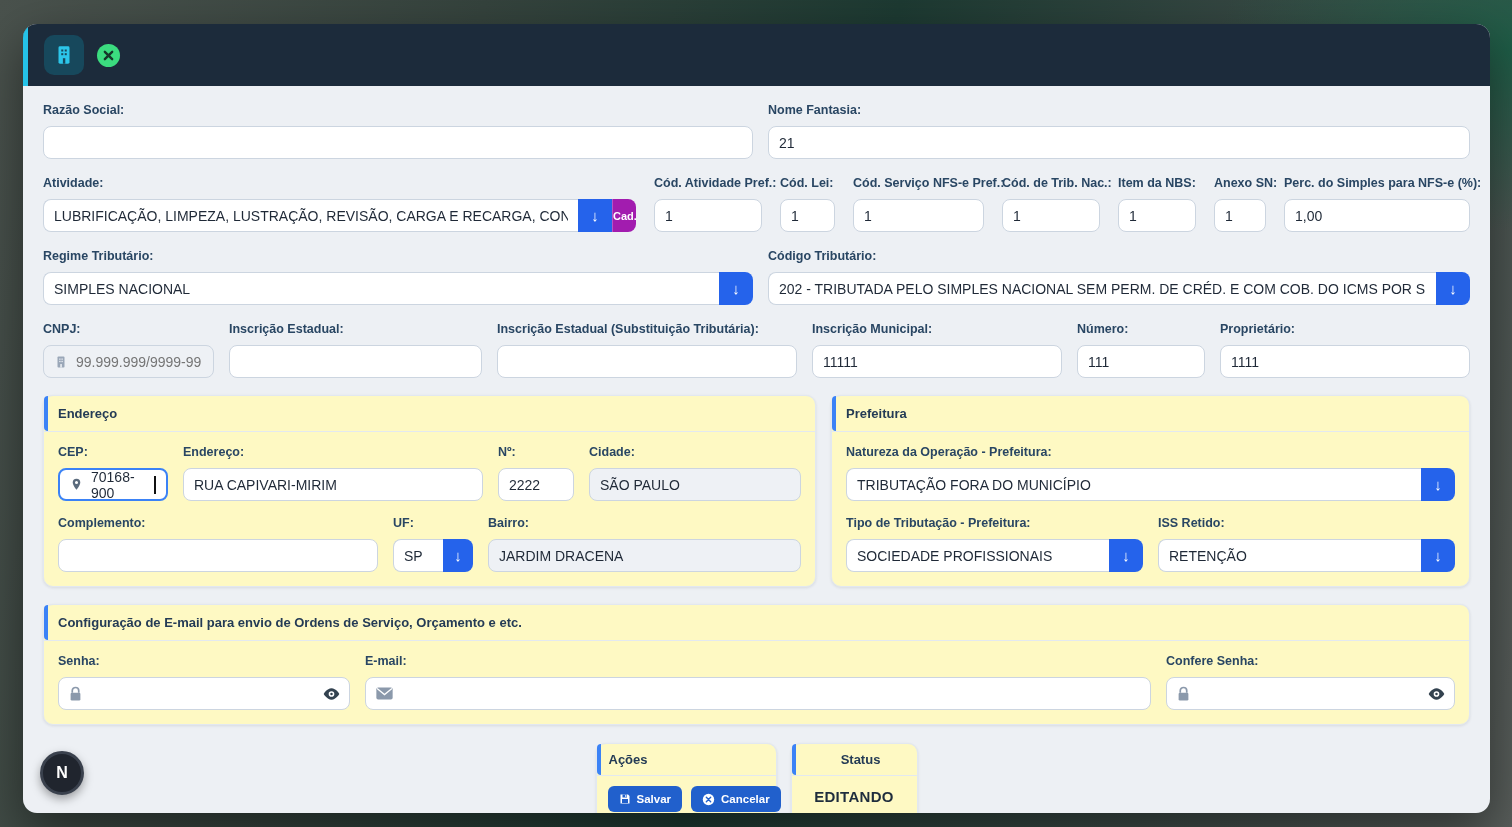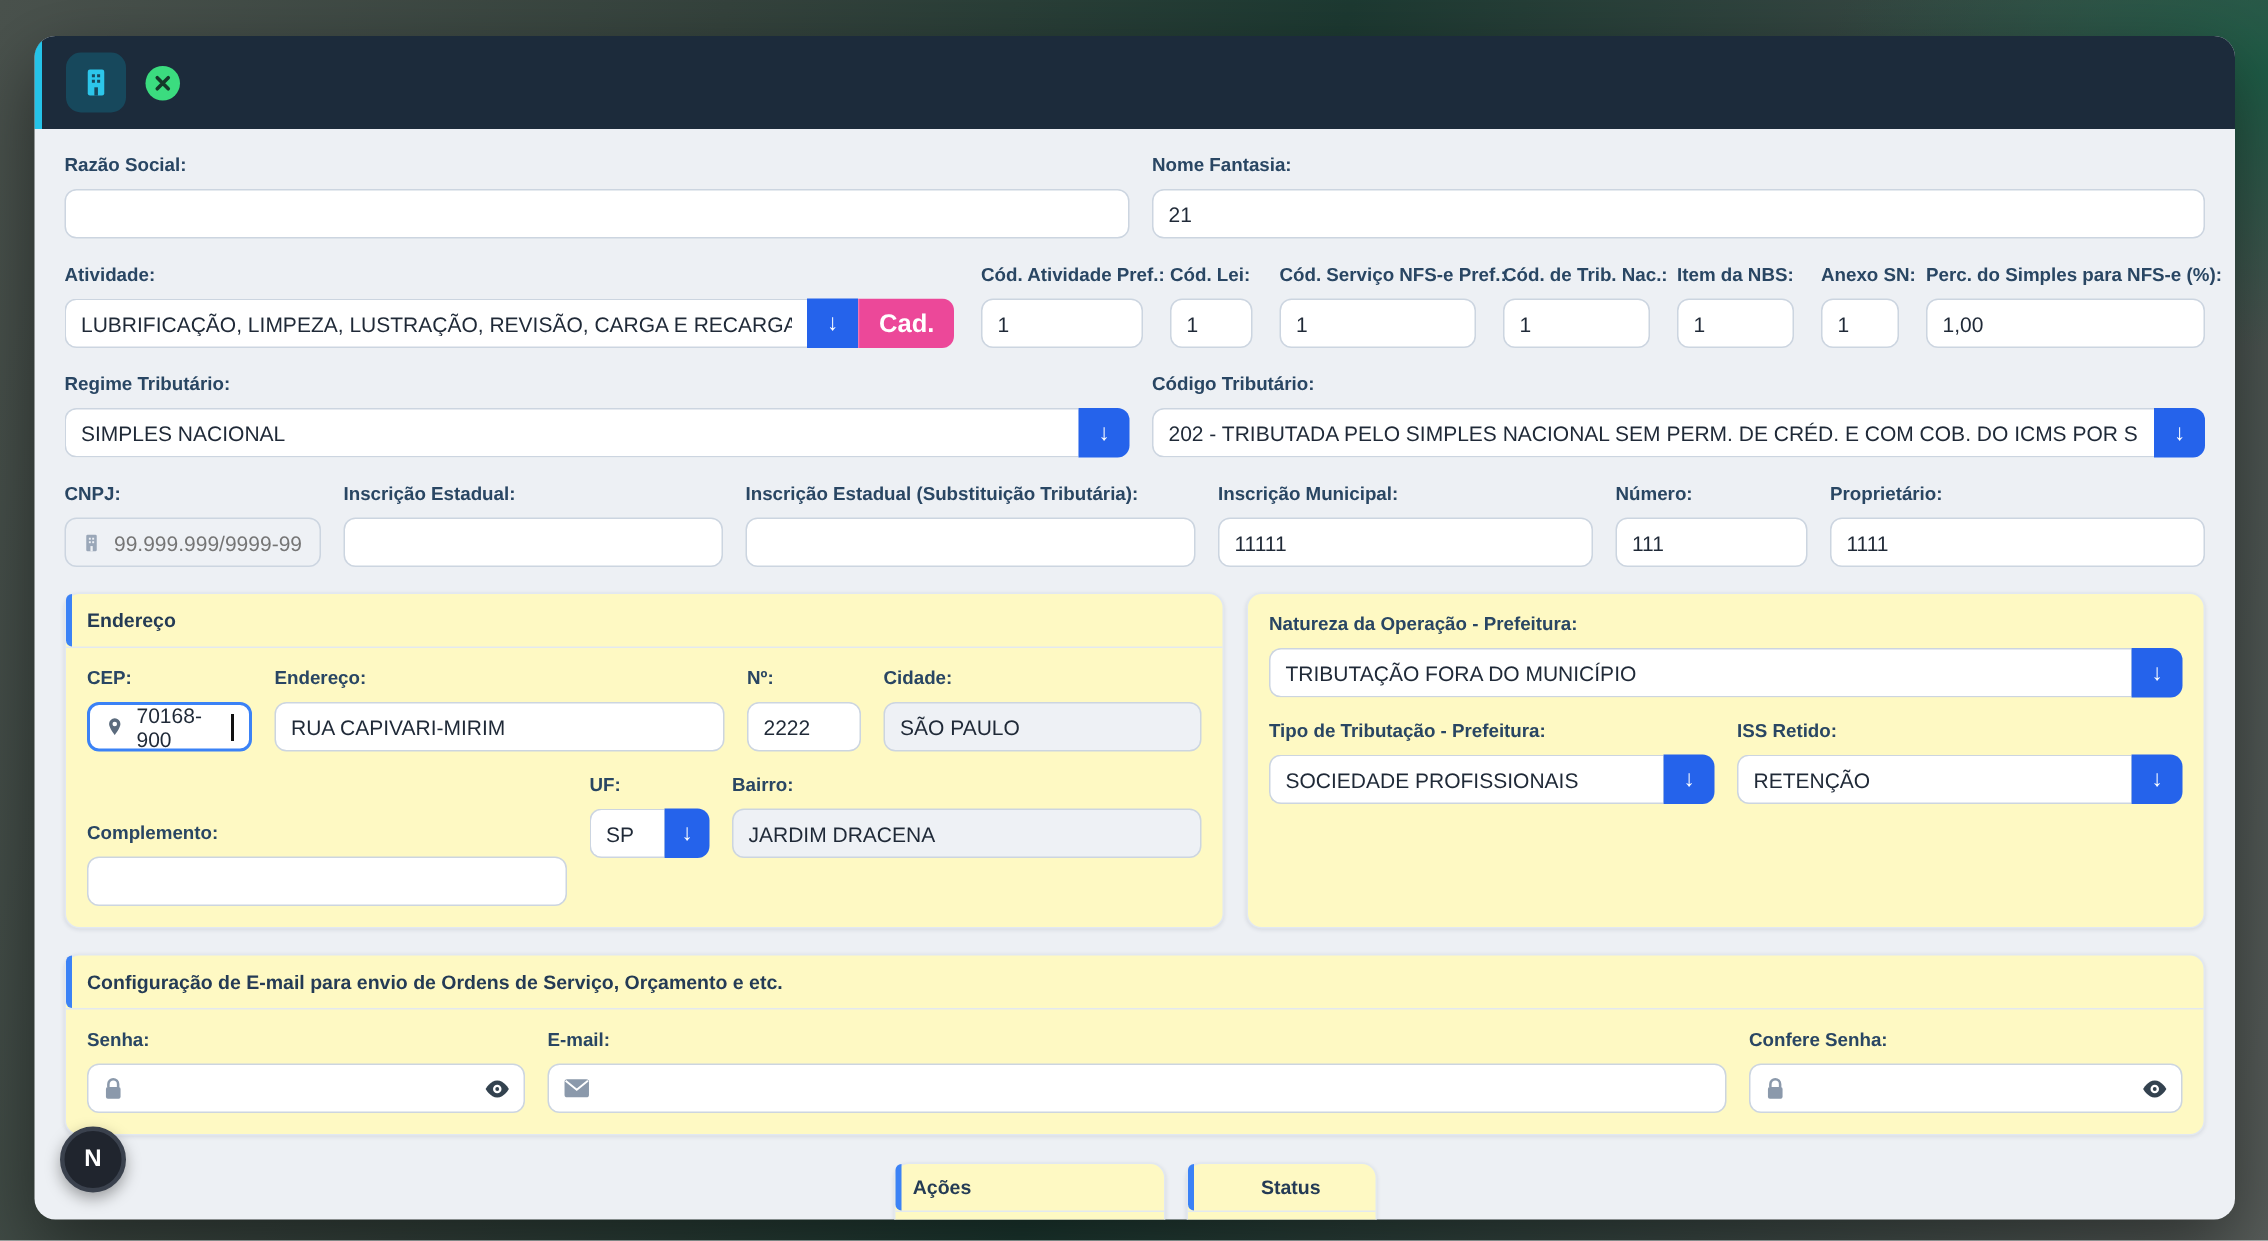--- a/index.html
+++ b/index.html
@@ -66,31 +66,31 @@
     border-radius:8px 0 0 8px; display:flex; align-items:center; padding:0 10px;
     font-size:14px; color:#1f2937; white-space:nowrap; overflow:hidden; min-width:0;
   }
   .dd-btn {
     width:34px; background:#2563eb; border:none; border-radius:0 8px 8px 0;
     color:#fff; font-size:15px; font-weight:bold; cursor:pointer;
     display:flex; align-items:center; justify-content:center;
   }
   .dd-btn.mid { border-radius:0; }
   .cad-btn {
-    width:64px; background:#ec4899; border:none; border-left:1px solid rgba(255,255,255,.25);
-    border-radius:0 8px 8px 0; color:#fff; font-size:17px; font-weight:bold; cursor:pointer;
+    width:24px; background:#a21caf; border:none; border-left:1px solid rgba(255,255,255,.25);
+    border-radius:0 8px 8px 0; color:#fff; font-size:11px; font-weight:bold; cursor:pointer;
   }
 
   
   .w710{flex:0 0 710px;} .fx1{flex:1;}
   .w593{flex:0 0 593px;} .w108{flex:0 0 108px;} .w55{flex:0 0 55px;} .w131{flex:0 0 131px;}
   .w98{flex:0 0 98px;} .w78{flex:0 0 78px;} .w52{flex:0 0 52px;}
   .w171{flex:0 0 171px;} .w253{flex:0 0 253px;} .w300{flex:0 0 300px;} .w250{flex:0 0 250px;} .w128{flex:0 0 128px;justify-content:space-between;}
   .w773{flex:0 0 773px;}
-  .w110{flex:0 0 110px;} .w76{flex:0 0 76px;} .w320{flex:0 0 320px;margin-top:32px;} .w80{flex:0 0 80px;}
+  .w110{flex:0 0 110px;} .w76{flex:0 0 76px;} .w320{flex:0 0 320px;} .w80{flex:0 0 80px;}
   .w786{flex:0 0 786px;} .w292{flex:0 0 292px;}
 
   
   .card {
     background:#fef9c3; border:1px solid #e2e8f0; border-radius:10px;
     box-shadow:0 1px 3px rgba(15,30,60,.10); display:flex; flex-direction:column;
   }
   .card-header {
     position:relative; padding:10px 14px; border-bottom:1px solid #e3e9f0;
     font-size:13px; font-weight:bold; color:#243b55;
@@ -326,20 +326,21 @@
             </div>
             <div class="field fx1">
               <label>Bairro:</label>
               <input class="tb ro" value="JARDIM DRACENA" style="">
             </div>
           </div>
         </div>
       </div>
 
       <div class="card fx1">
+        <div class="card-header">Prefeitura</div>
         <div class="card-body">
           <div class="row">
             <div class="field fx1">
               <label>Natureza da Operação - Prefeitura:</label>
               <div class="selbox">
                 <div class="sel-text">
                   <span>TRIBUTAÇÃO FORA DO MUNICÍPIO</span>
                 </div>
                 <button class="dd-btn">
                     <span>↓</span>

